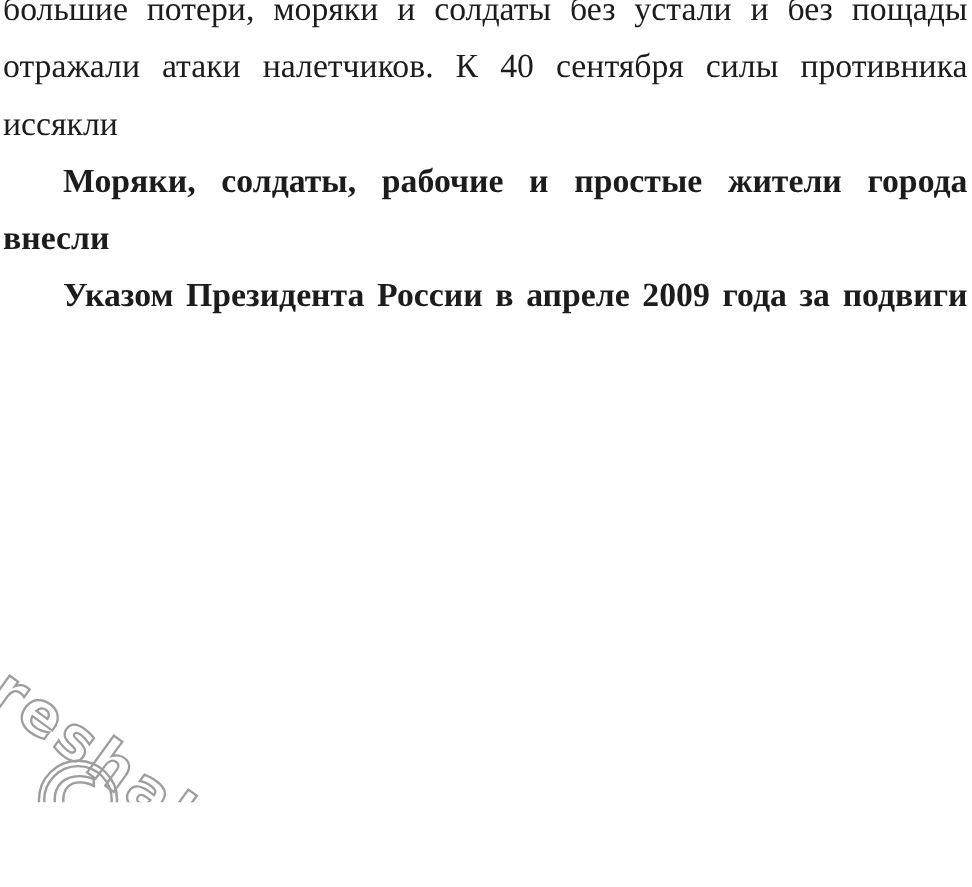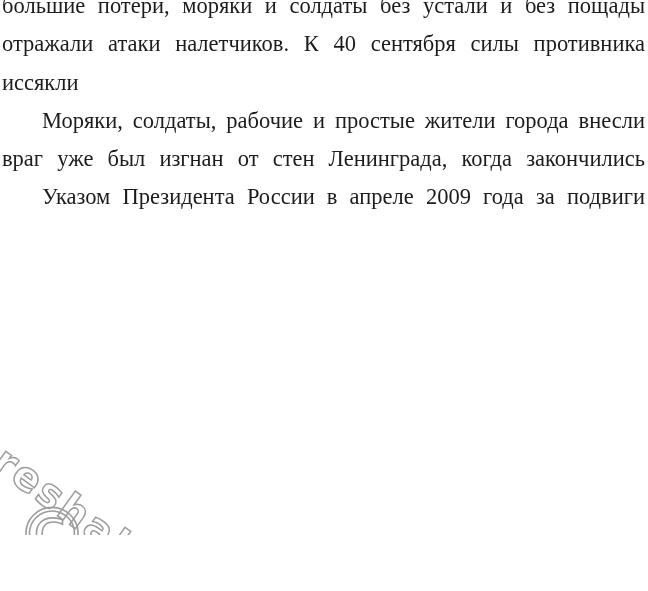--- a/index.html
+++ b/index.html
@@ -28,20 +28,21 @@
   }
   .line {
     text-align: justify;
     text-align-last: justify;
   }
   .line.last {
     text-align-last: left;
   }
   .line.indented {
     text-indent: 40px;
+    font-weight: bold;
   }
   
   .wm-text {
     position: absolute;
     left: 12px;
     top: 437px;
     transform: rotate(36deg);
     transform-origin: 0 0;
     font-family: "DejaVu Sans", sans-serif;
     font-size: 40px;
@@ -68,21 +69,20 @@
 <body>
 
 <div class="page">
   <div class="text-block">
       <div>
         <div class="line">большие потери, моряки и солдаты без устали и без пощады</div>
         <div class="line">отражали атаки налетчиков. К 40 сентября силы противника иссякли</div>
       </div>
       <div>
         <div class="line indented">Моряки, солдаты, рабочие и простые жители города внесли</div>
-        <div class="line">враг уже был изгнан от стен Ленинграда, когда закончились</div>
       </div>
       <div>
         <div class="line indented">Указом Президента России в апреле 2009 года за подвиги</div>
       </div>
     </div>
   <span class="wm-text">reshak.ru</span>
   <span class="wm-copy">©</span>
 </div>
 
 </body></html>

